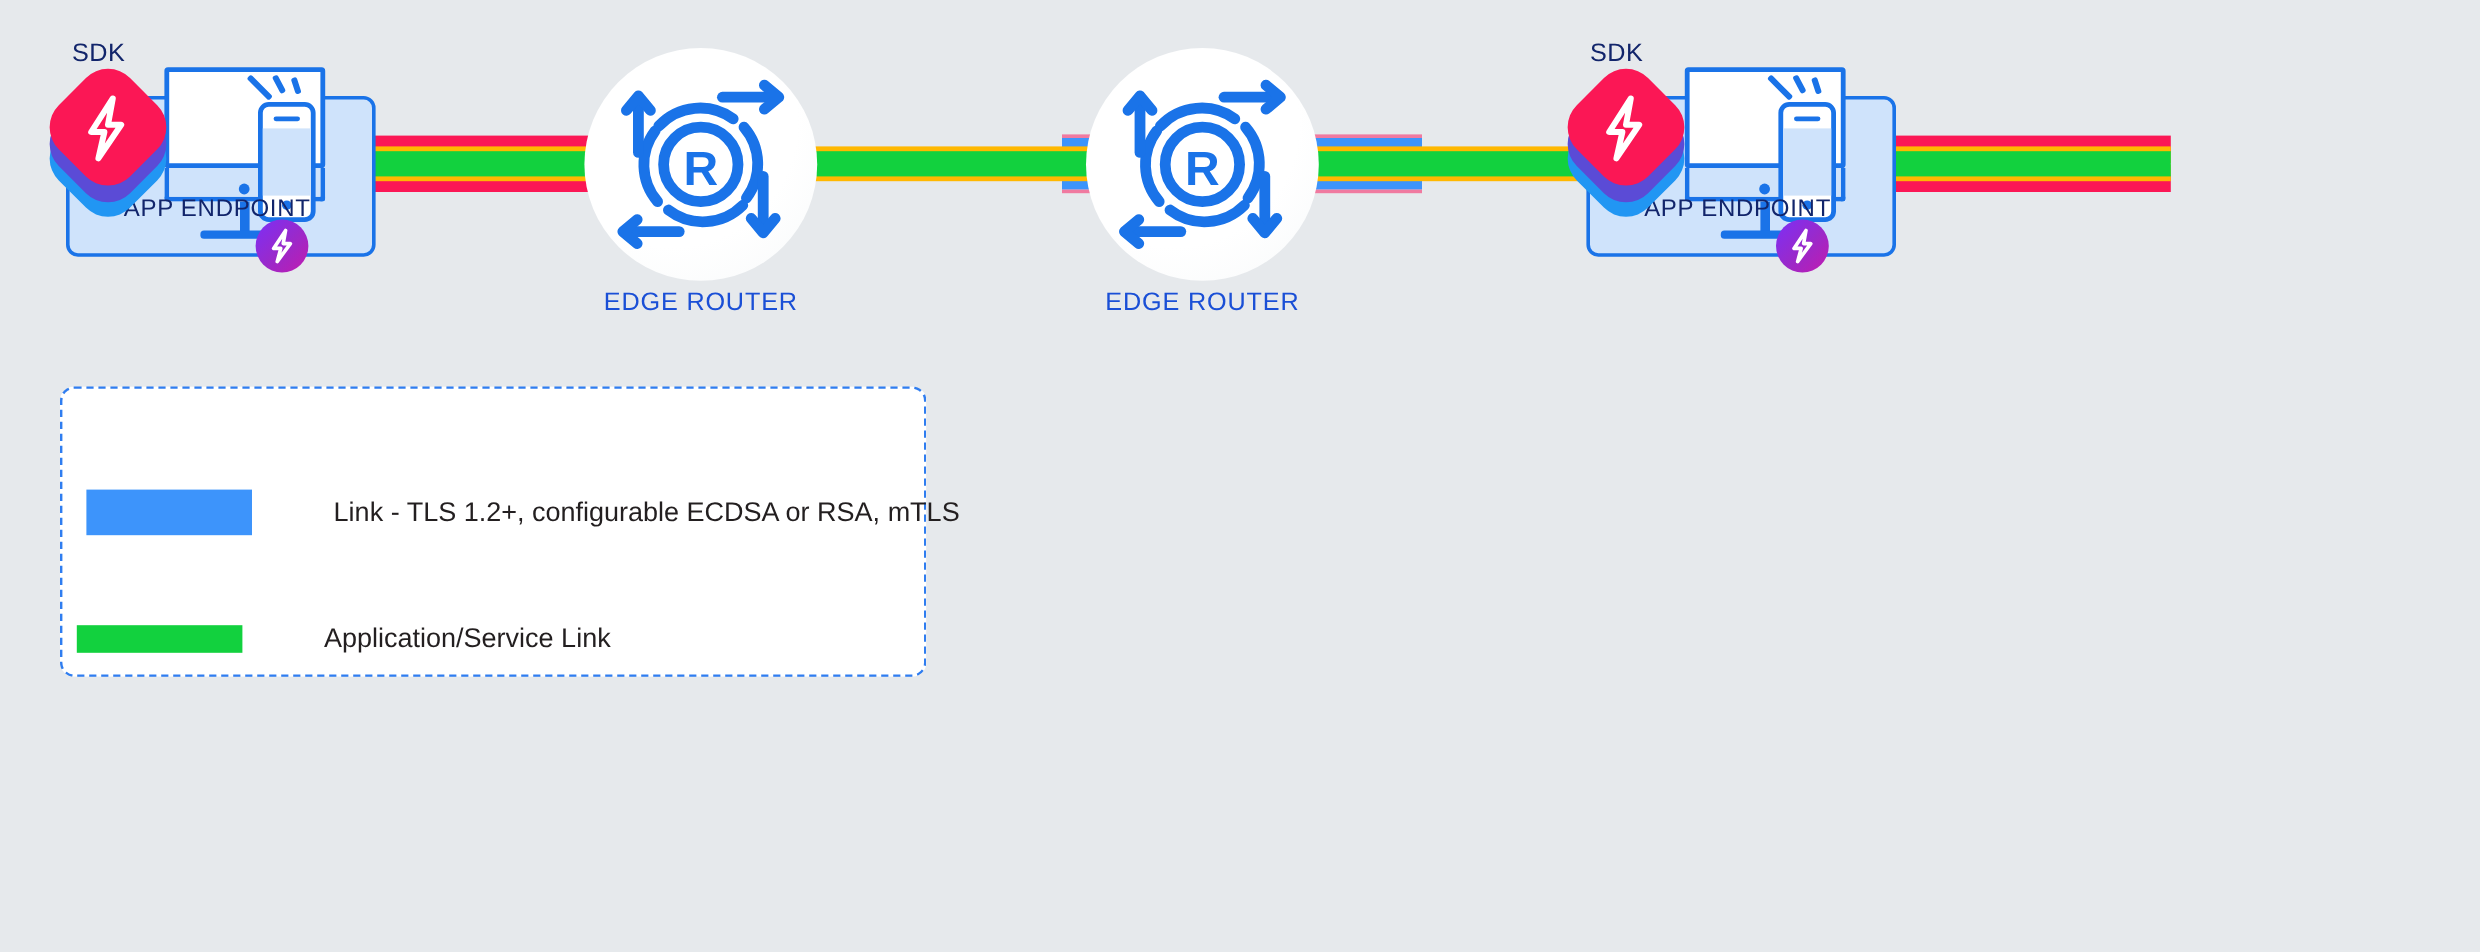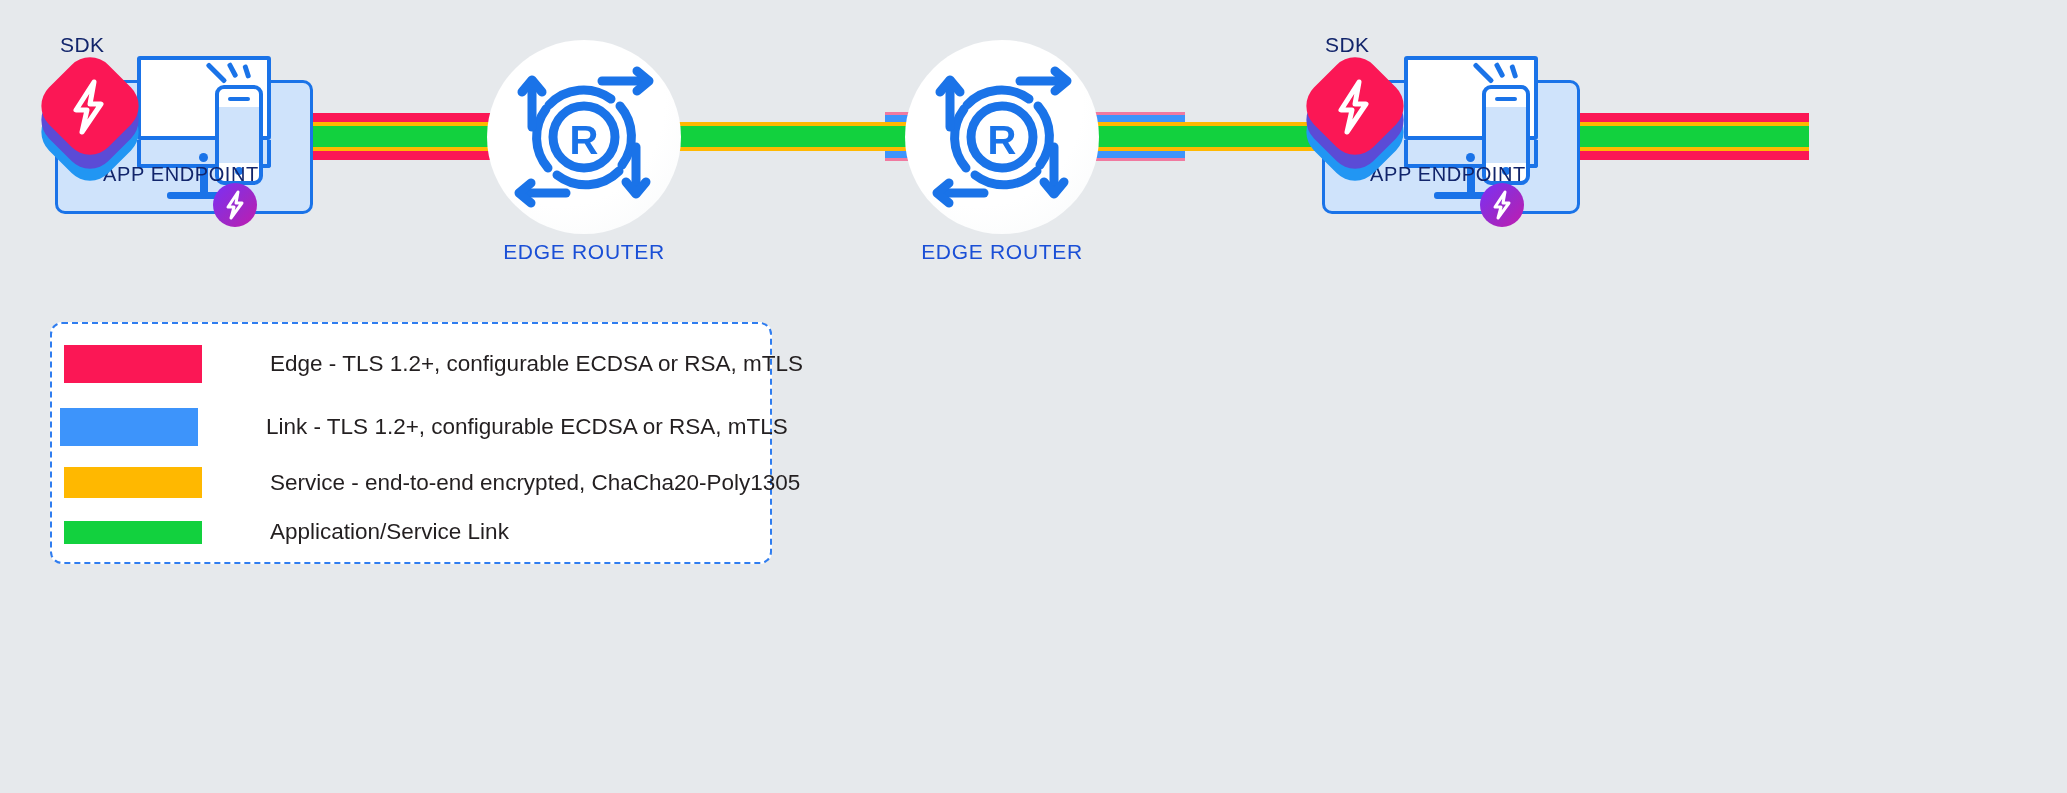--- a/index.html
+++ b/index.html
@@ -199,33 +199,25 @@
   </div>
 
   <div class="pbadge" style="left:1480px;top:183px;">
     <svg width="44" height="44" viewBox="0 0 44 44">
       <path d="M25 9 L15 24 L21 24 L18 35 L29 20 L23 20 Z" fill="none" stroke="#ffffff" stroke-width="3" stroke-linejoin="round"></path>
     </svg>
   </div>
 
   <div class="legend" style="left:50px;top:322px;width:718px;height:238px;"></div>
 
-  <div class="legend-row" style="left:64px;top:345px;">
-    <div class="swatch" style="background:#fb1755;"></div>
-    <div class="legend-text">Edge - TLS 1.2+, configurable ECDSA or RSA, mTLS</div>
-  </div>
-
-  <div class="legend-row" style="left:60px;top:408px;justify-content:space-between;">
+
+  <div class="legend-row" style="left:72px;top:408px;justify-content:space-between;">
     <div class="swatch" style="background:#3d94fb;"></div>
     <div class="legend-text">Link - TLS 1.2+, configurable ECDSA or RSA, mTLS</div>
   </div>
 
-  <div class="legend-row" style="left:64px;top:467px;">
-    <div class="swatch" style="background:#ffb800;height:31px;"></div>
-    <div class="legend-text">Service - end-to-end encrypted, ChaCha20-Poly1305</div>
-  </div>
 
   <div class="legend-row" style="left:64px;top:519px;">
     <div class="swatch" style="background:#12d13e;height:23px;"></div>
     <div class="legend-text">Application/Service Link</div>
   </div>
 
 </div>
 
 </body></html>

